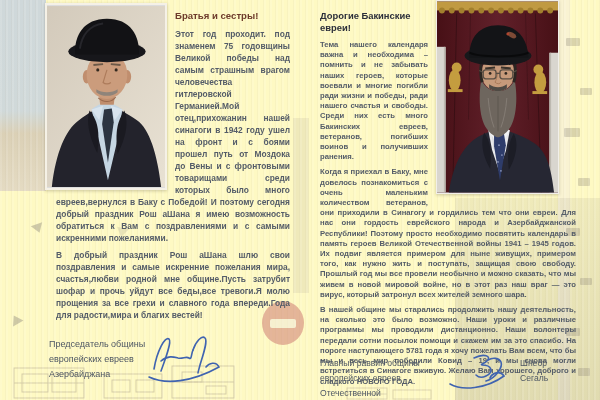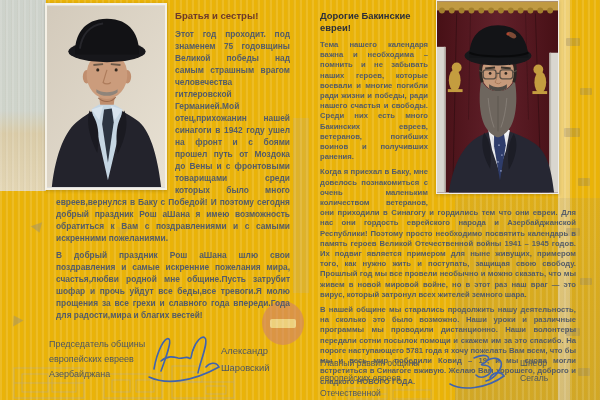--- a/index.html
+++ b/index.html
@@ -1,17 +1,17 @@
 <!DOCTYPE html>
 <html lang="ru"><head>
 <meta charset="utf-8">
 <style>
   html,body{margin:0;padding:0;}
   body{font-family:"Liberation Sans","DejaVu Sans",sans-serif;}
-  .page{position:relative;width:600px;height:400px;background:#eab308;overflow:hidden;}
+  .page{position:relative;width:600px;height:400px;background:#fef9c3;overflow:hidden;}
   .page::before{content:"";position:absolute;inset:0;z-index:1;pointer-events:none;
     background:repeating-linear-gradient(90deg,rgba(255,255,255,.12) 0 2px,rgba(0,0,0,0) 2px 5px,rgba(176,166,146,.08) 5px 6px);}
   
   .bg{position:absolute;z-index:0;}
   .bg-sky{left:0;top:0;width:46px;height:191px;opacity:.92;
     background:linear-gradient(180deg,#cbd5dc 0%,#ccd6db 58%,#d8cdb5 70%,#e2d8c2 100%);}
   .bg-right-strip{right:0;top:0;width:42px;height:400px;}
   .bg-gray-col{left:455px;top:198px;width:145px;height:202px;
     background:linear-gradient(180deg,rgba(150,143,130,.14),rgba(140,134,122,.26));}
   .bg-gutter-band{left:293px;top:118px;width:16px;height:175px;background:rgba(188,178,156,.22);}
@@ -229,21 +229,20 @@
   </section>
 
   <div class="sig sig-left">
     <div class="t">Председатель общины европейских евреев Азербайджана</div>
     <svg class="ink" viewBox="0 0 78 56">
       <path d="M8,42 C11,24 19,9 23,12 C26,15 19,33 15,44"></path>
       <path d="M15,34 C22,28 28,30 32,31 C37,32 40,29 43,31 C46,33 45,27 47,23"></path>
       <path d="M47,23 C50,14 56,8 59,11 C62,14 57,28 54,38 C53,42 52,45 52,46"></path>
       <path d="M3,50 C20,58 46,55 73,40 C70,34 63,36 60,40"></path>
     </svg>
-    <div class="n">Александр Шаровский</div>
   </div>
 
   <div class="sig sig-right">
     <div class="t">Главный раввин общины европейских евреев Отечественной</div>
     <svg class="ink" viewBox="0 0 66 42">
       <path d="M28,8 C38,3 46,6 41,11 C38,14 34,14 36,15 C46,15 48,22 40,26 C36,28 32,27 30,25"></path>
       <path d="M42,10 C47,7 53,8 55,12 C57,17 50,28 40,31"></path>
       <path d="M4,34 C16,41 40,39 58,26 C54,20 46,23 44,28"></path>
     </svg>
     <div class="n">Шнеор Сегаль</div>

